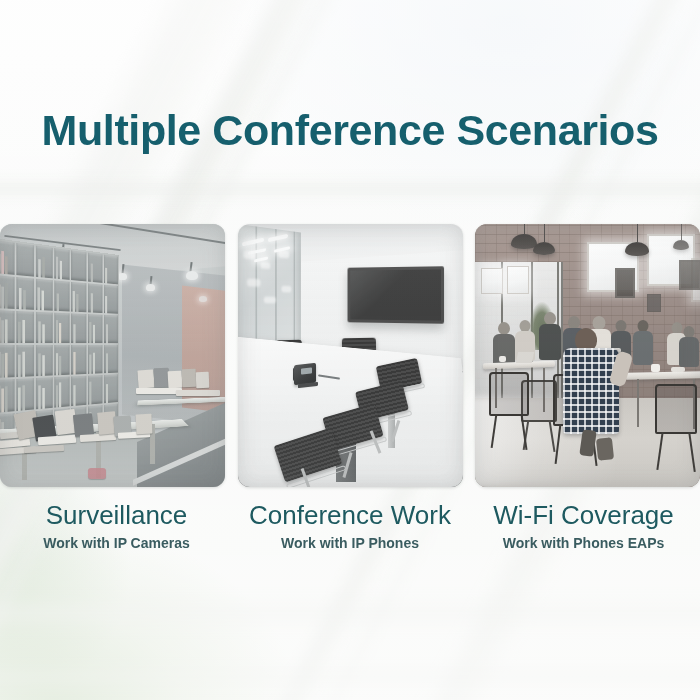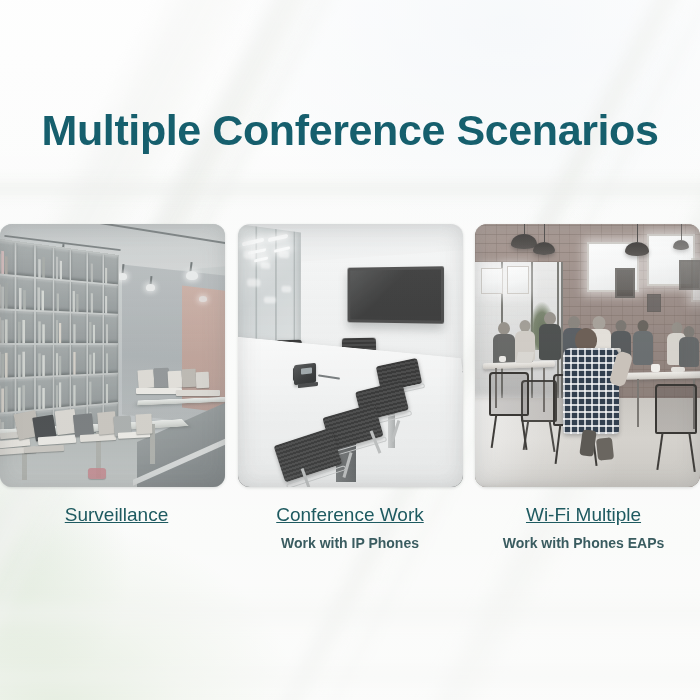--- a/index.html
+++ b/index.html
@@ -377,26 +377,25 @@
     top: 500px;
     width: 700px;
     display: flex;
     justify-content: space-between;
   }
   .caption {
     width: 233px;
     text-align: center;
   }
   .caption .t {
-    font-size: 19px;
+    font-size: 26px;
     line-height: 30px;
     font-weight: 400;
     color: #1e5a60;
     white-space: nowrap;
-    text-decoration: underline;
   }
   .caption .s {
     margin-top: 5px;
     font-size: 14px;
     line-height: 17px;
     font-weight: 700;
     color: #3a5c60;
     white-space: nowrap;
   }
 </style>
@@ -847,24 +846,25 @@
         <div class="grade grade-mono"></div>
         <div class="grade grade-vig"></div>
       </div>
     </div>
 
   </div>
 
   <div class="captions">
     <div class="caption">
       <div class="t">Surveillance</div>
+      <div class="s">Work with IP Cameras</div>
     </div>
     <div class="caption">
       <div class="t">Conference Work</div>
       <div class="s">Work with IP Phones</div>
     </div>
     <div class="caption">
-      <div class="t">Wi-Fi Multiple</div>
+      <div class="t">Wi-Fi Coverage</div>
       <div class="s">Work with Phones EAPs</div>
     </div>
   </div>
 
 </div>
 
 </body></html>

